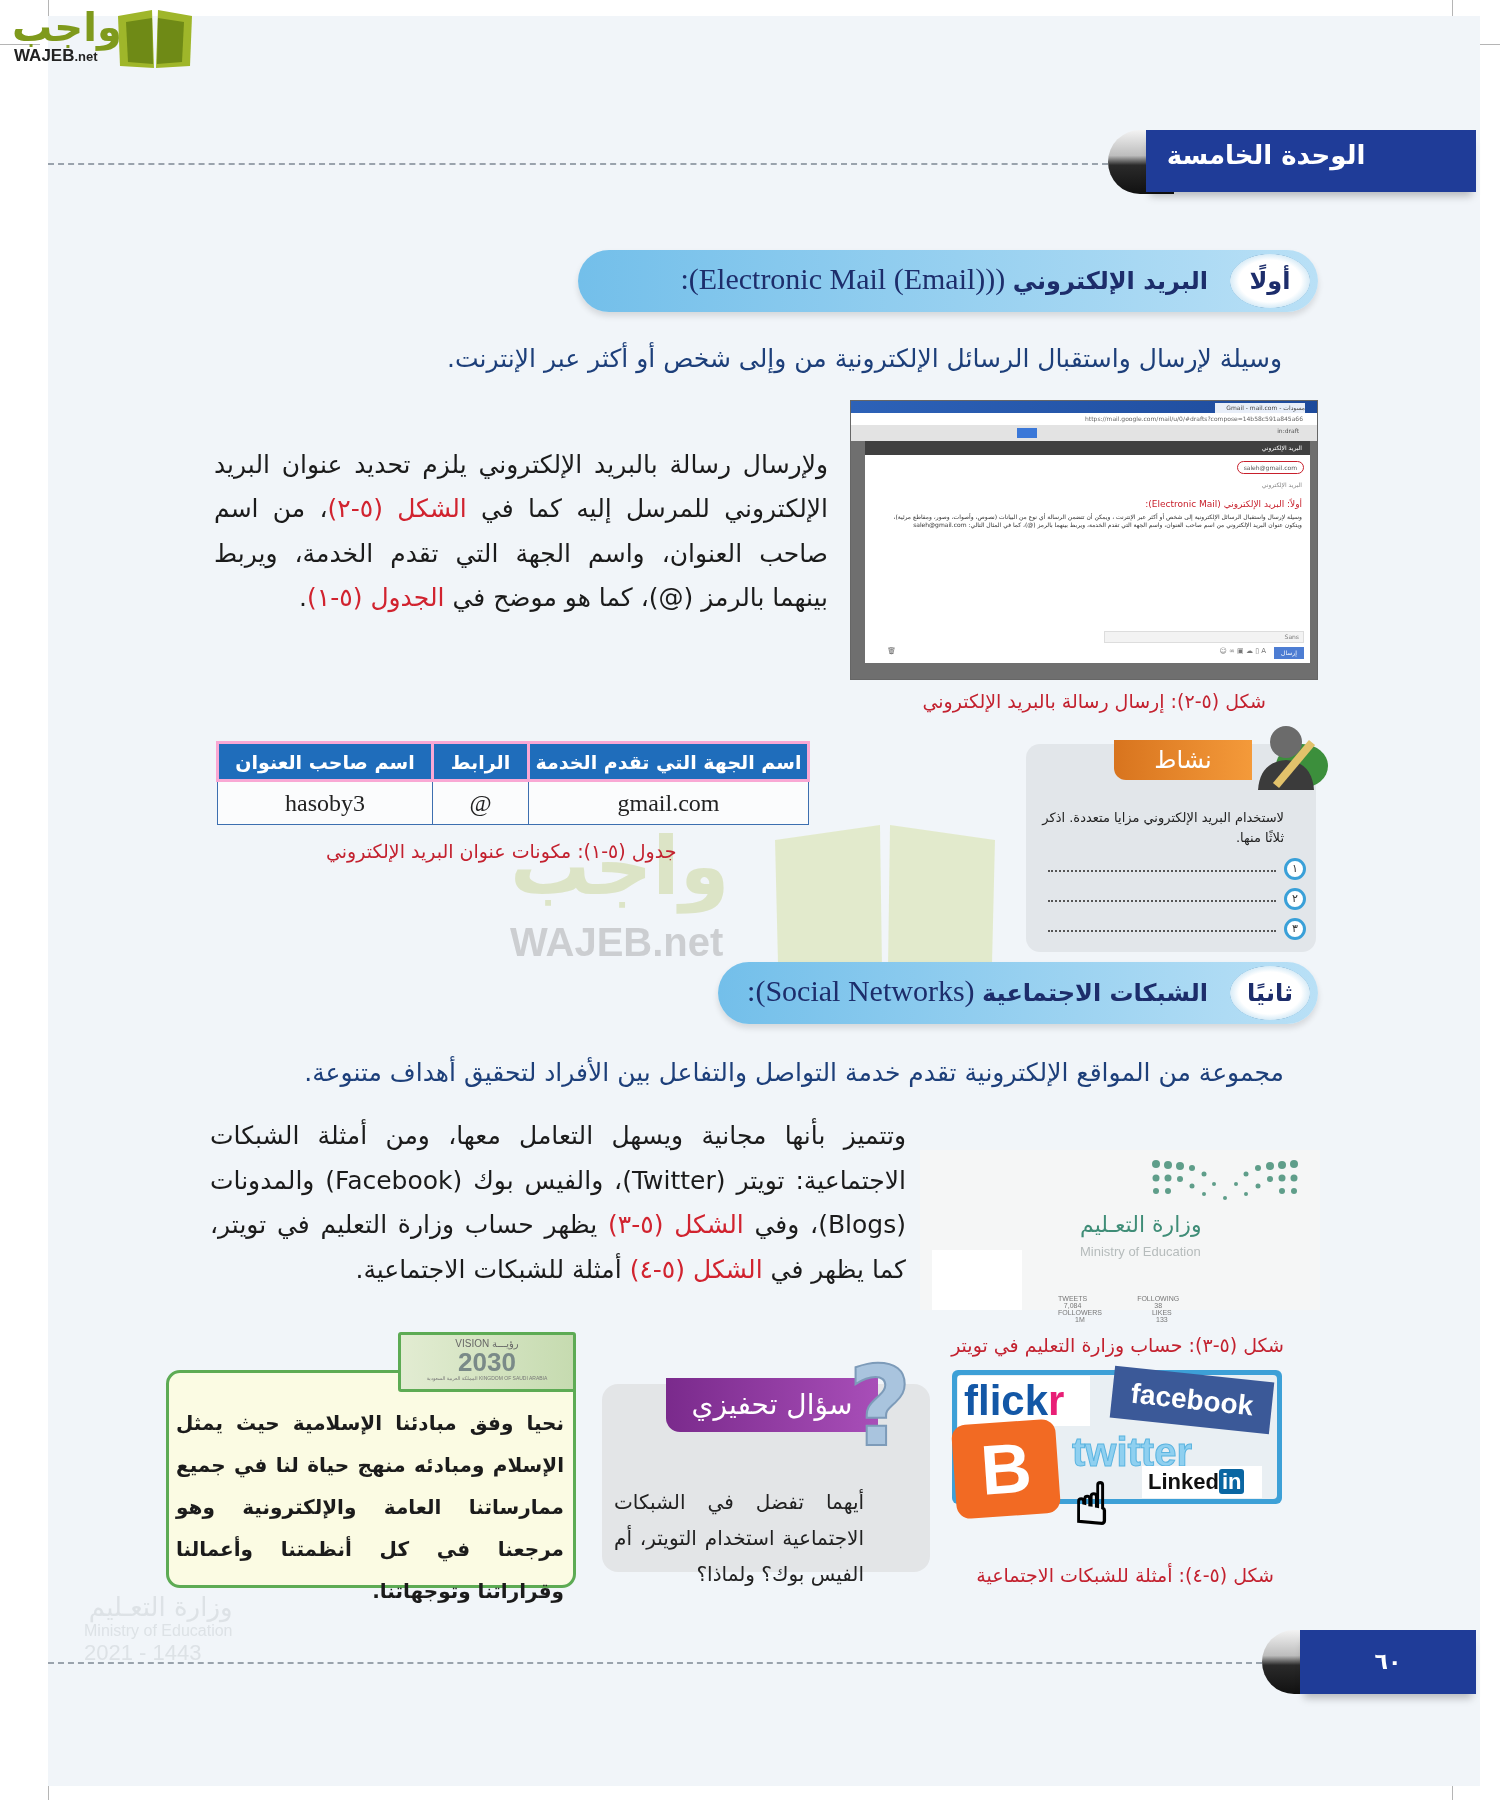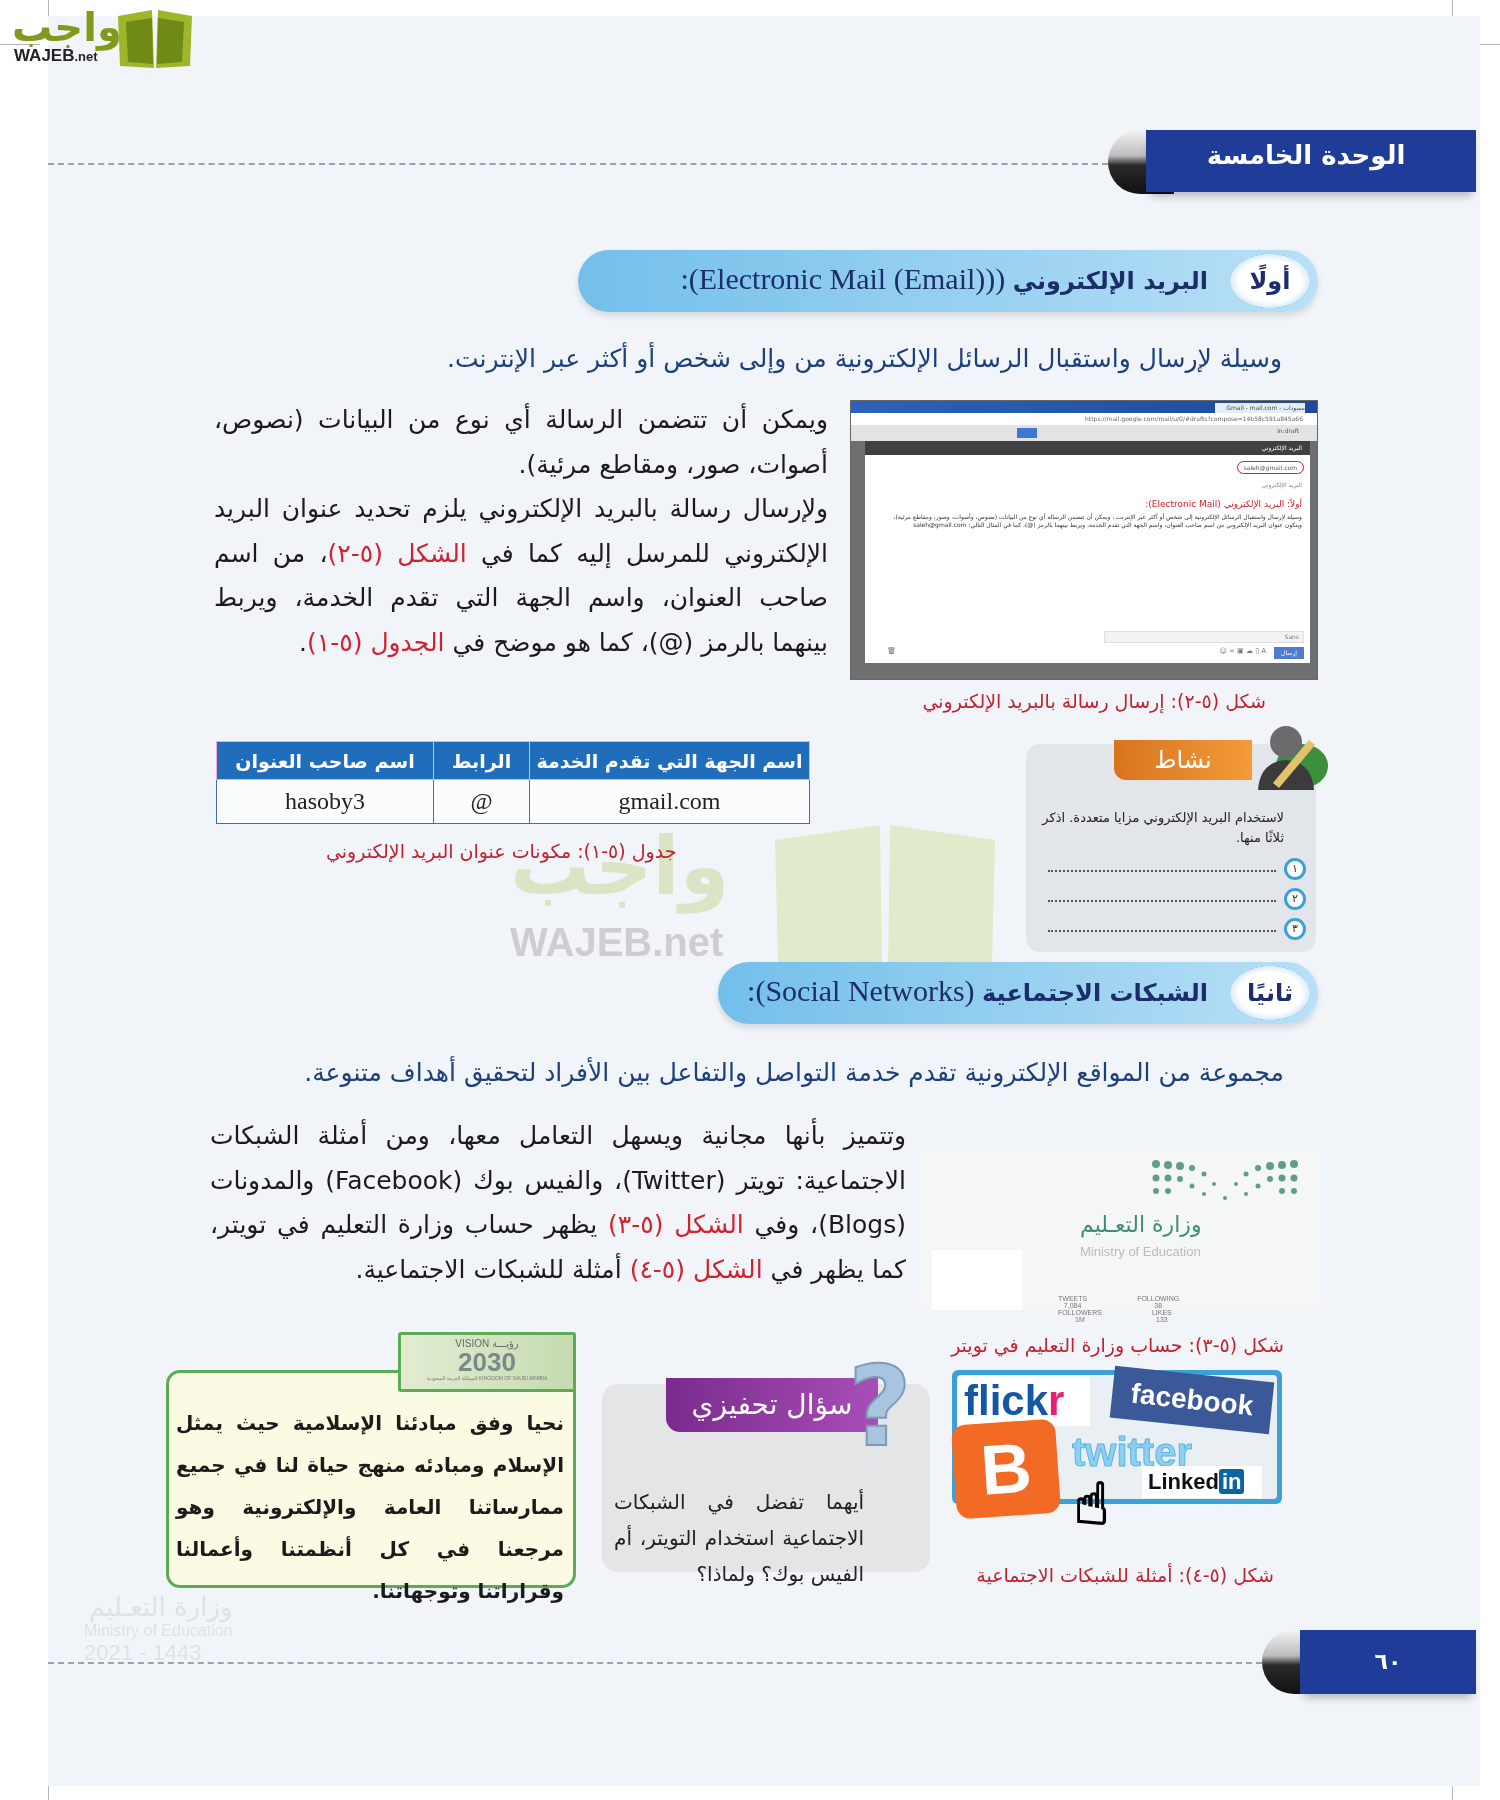--- a/index.html
+++ b/index.html
@@ -18,21 +18,21 @@
   
   .logo { position: absolute; left: 8px; top: 4px; width: 190px; height: 70px; }
   .logo-ar { position: absolute; left: 4px; top: 0px; font-size: 40px; font-weight: bold; color: #7f9a1c; direction: rtl; }
   .logo-en { position: absolute; left: 6px; top: 42px; font-size: 17px; font-weight: bold; color: #222; font-family: "Liberation Sans", sans-serif; }
   .logo-en small { font-size: 13px; }
   .logo-book { position: absolute; left: 108px; top: 4px; width: 78px; height: 62px; }
 
   
   .unit-tab { position: absolute; left: 1146px; top: 130px; width: 330px; height: 62px; background: #1f3c98; box-shadow: 0 8px 8px -4px rgba(0,0,0,.25); }
   .unit-knob { position: absolute; left: 1108px; top: 130px; width: 66px; height: 64px; border-radius: 34px 0 0 34px; background: linear-gradient(#f3f3f3 0%, #bdbdbd 40%, #2a2a2a 55%, #111 100%); }
-  .unit-title { position: absolute; left: 1186px; top: 140px; width: 240px; text-align: center; color: #fff; font-size: 26px; font-weight: bold; direction: rtl; }
+  .unit-title { position: absolute; left: 1146px; top: 140px; width: 240px; text-align: center; color: #fff; font-size: 26px; font-weight: bold; direction: rtl; }
 
   
   .banner { position: absolute; height: 62px; border-radius: 31px; background: linear-gradient(90deg, #73bfea, #9dd3f1 60%, #b9e0f6); box-shadow: 0 4px 6px rgba(0,0,0,.12); }
   .banner-text { position: absolute; right: 110px; top: 12px; font-size: 30px; color: #1d2d6b; direction: rtl; white-space: nowrap; font-family: "Liberation Serif", serif; }
   .banner-text b { font-family: "DejaVu Sans", sans-serif; font-size: 24px; }
   .banner-badge { position: absolute; right: 8px; top: 4px; width: 80px; height: 54px; border-radius: 50%; background: radial-gradient(#ffffff 55%, #d9ecf7 70%, #2d5c8a 72%, #2d5c8a 78%, #b9e0f6 80%); text-align: center; line-height: 54px; font-weight: bold; font-size: 24px; color: #1d2d6b; direction: rtl; }
 
   .lead { position: absolute; font-size: 25px; color: #1d3f7a; direction: rtl; text-align: right; white-space: nowrap; }
   .body-text { position: absolute; font-size: 25px; color: #1b1b1b; direction: rtl; text-align: justify; line-height: 44.5px; }
   .red { color: #d1232f; }
@@ -52,21 +52,21 @@
   .shot-subject { position: absolute; right: 8px; top: 40px; font-size: 6px; color: #888; direction: rtl; }
   .shot-heading { position: absolute; right: 8px; top: 58px; font-size: 9px; color: #c8202c; direction: rtl; white-space: nowrap; }
   .shot-para { position: absolute; right: 8px; top: 72px; width: 420px; font-size: 6px; color: #333; direction: rtl; text-align: right; line-height: 8px; }
   .shot-toolbar { position: absolute; right: 6px; top: 190px; width: 200px; height: 12px; background: #f3f3f3; border: 1px solid #ddd; font-size: 6px; color: #777; text-align: right; padding-right: 4px; line-height: 10px; }
   .shot-send { position: absolute; right: 6px; top: 206px; width: 30px; height: 12px; background: #4d7dd3; color: #fff; font-size: 6px; text-align: center; line-height: 12px; }
   .shot-icons { position: absolute; right: 44px; top: 206px; font-size: 7px; color: #777; }
   .shot-trash { position: absolute; left: 22px; top: 206px; font-size: 7px; color: #666; }
 
   
   .tbl { position: absolute; left: 216px; top: 741px; width: 594px; border-collapse: collapse; direction: rtl; }
-  .tbl th { background: #1f6dbb; color: #fff; font-size: 19px; height: 38px; border: 1px solid #f9a8d4; font-weight: bold; }
+  .tbl th { background: #1f6dbb; color: #fff; font-size: 19px; height: 38px; border: 3px solid #f9a8d4; font-weight: bold; }
   .tbl td { background: #fbfcfd; color: #222; font-size: 24px; height: 44px; border: 1.5px solid #3d6fb0; text-align: center; font-family: "Liberation Serif", serif; }
 
   
   .activity { position: absolute; left: 1026px; top: 744px; width: 290px; height: 208px; border-radius: 14px; background: #e2e6ea; }
   .activity-tab { position: absolute; left: 1114px; top: 740px; width: 138px; height: 40px; border-radius: 0 0 0 12px; background: linear-gradient(90deg, #d8741e, #f49a3a); color: #fff; font-size: 24px; text-align: center; line-height: 40px; direction: rtl; }
   .activity-avatar { position: absolute; left: 1250px; top: 722px; width: 80px; height: 68px; }
   .activity-text { position: absolute; left: 1036px; top: 808px; width: 248px; font-size: 13px; line-height: 20px; color: #222; direction: rtl; }
   .activity-line { position: absolute; left: 1036px; height: 20px; width: 270px; }
   .num-circle { position: absolute; right: 0; top: 0; width: 22px; height: 22px; border-radius: 50%; border: 3px solid #3aa0d8; background: #fff; font-size: 11px; text-align: center; line-height: 16px; color: #333; }
   .dots { position: absolute; right: 30px; top: 12px; width: 228px; border-bottom: 2px dotted #555; }
@@ -159,21 +159,21 @@
 <div class="unit-title">الوحدة الخامسة</div>
 
 <div class="banner" style="left:578px;top:250px;width:740px;">
   <div class="banner-badge">أولًا</div>
   <div class="banner-text"><b>البريد الإلكتروني</b> <span>((Electronic Mail (Email)):</span></div>
 </div>
 
 <div class="lead" style="right:218px;top:344px;">وسيلة لإرسال واستقبال الرسائل الإلكترونية من وإلى شخص أو أكثر عبر الإنترنت.</div>
 
 <div class="body-text" style="left:214px;top:398px;width:614px;">
-  <span>ويمكن أن تتضمن الرسالة أي نوع من البيانات (نصوص، أصوات، صور، ومقاطع مرئية).</span><br>
+  <br>
   <span>ولإرسال رسالة بالبريد الإلكتروني يلزم تحديد عنوان البريد الإلكتروني للمرسل إليه كما في </span><span class="red">الشكل (٥-٢)</span><span>، من اسم صاحب العنوان، واسم الجهة التي تقدم الخدمة، ويربط بينهما بالرمز (@)، كما هو موضح في </span><span class="red">الجدول (٥-١)</span><span>.</span>
 </div>
 
 <div class="shot">
   <div class="shot-bar"></div>
   <div class="shot-tab">مسودات - Gmail - mail.com</div>
   <div class="shot-url">https://mail.google.com/mail/u/0/#drafts?compose=14b58c591a845a66</div>
   <div class="shot-gmailbar"></div>
   <div class="shot-search"></div>
   <div class="shot-indraft">in:draft</div>

